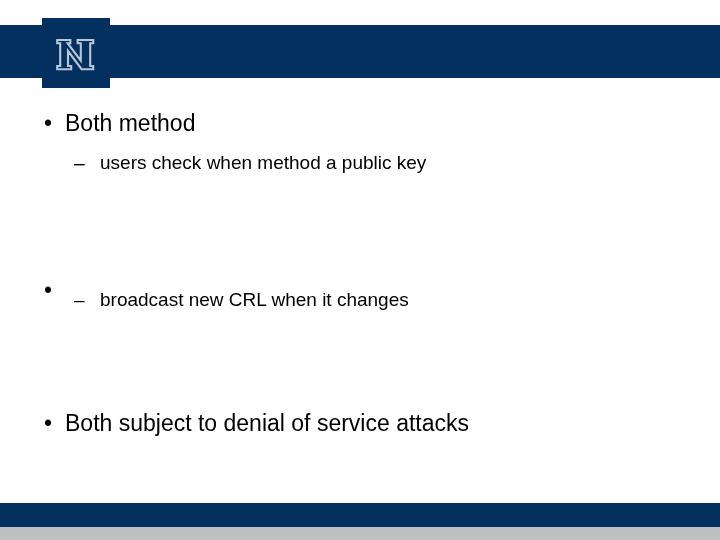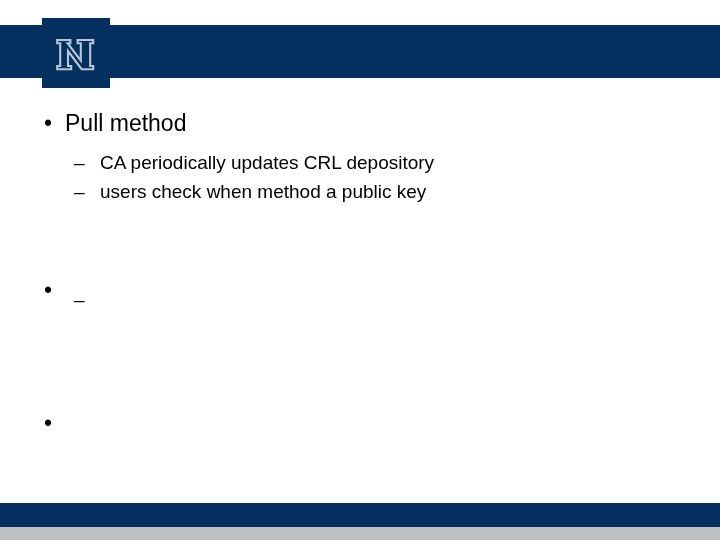--- a/index.html
+++ b/index.html
@@ -145,48 +145,49 @@
     </span>
   </div>
 
   <div class="slide-title">CRL Distribution</div>
 
   <div class="body-area">
 
     <div class="block block-1">
       <div class="lvl1">
         <span class="marker">•</span>
-        <span>Pull method</span>
+        <span>Both method</span>
       </div>
       <div class="sub-list">
         <div class="lvl2">
           <span class="marker">–</span>
-          <span>CA periodically updates CRL depository</span>
         </div>
         <div class="lvl2">
           <span class="marker">–</span>
           <span>users check when method a public key</span>
         </div>
       </div>
     </div>
 
     <div class="block block-2">
       <div class="lvl1">
         <span class="marker">•</span>
       </div>
       <div class="sub-list">
         <div class="lvl2">
           <span class="marker">–</span>
+          <span>broadcast new CRL when it changes</span>
         </div>
       </div>
     </div>
 
     <div class="block block-3">
       <div class="lvl1">
         <span class="marker">•</span>
+        <span>Both subject to denial of service attacks</span>
       </div>
     </div>
 
   </div>
 
   <div class="footer-navy"></div>
   <div class="footer-gray"></div>
 
 </div>
 

